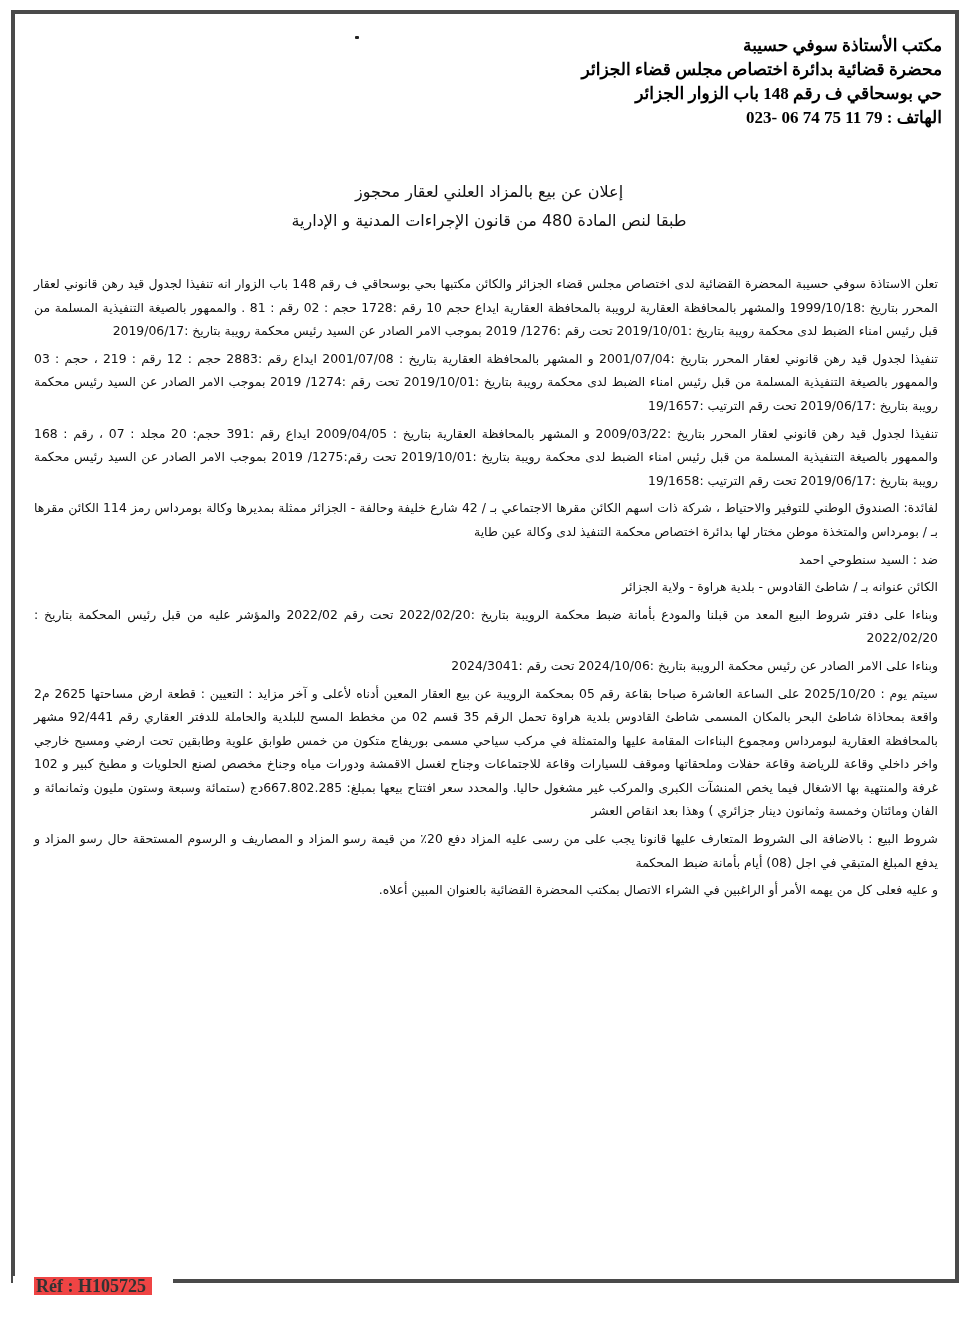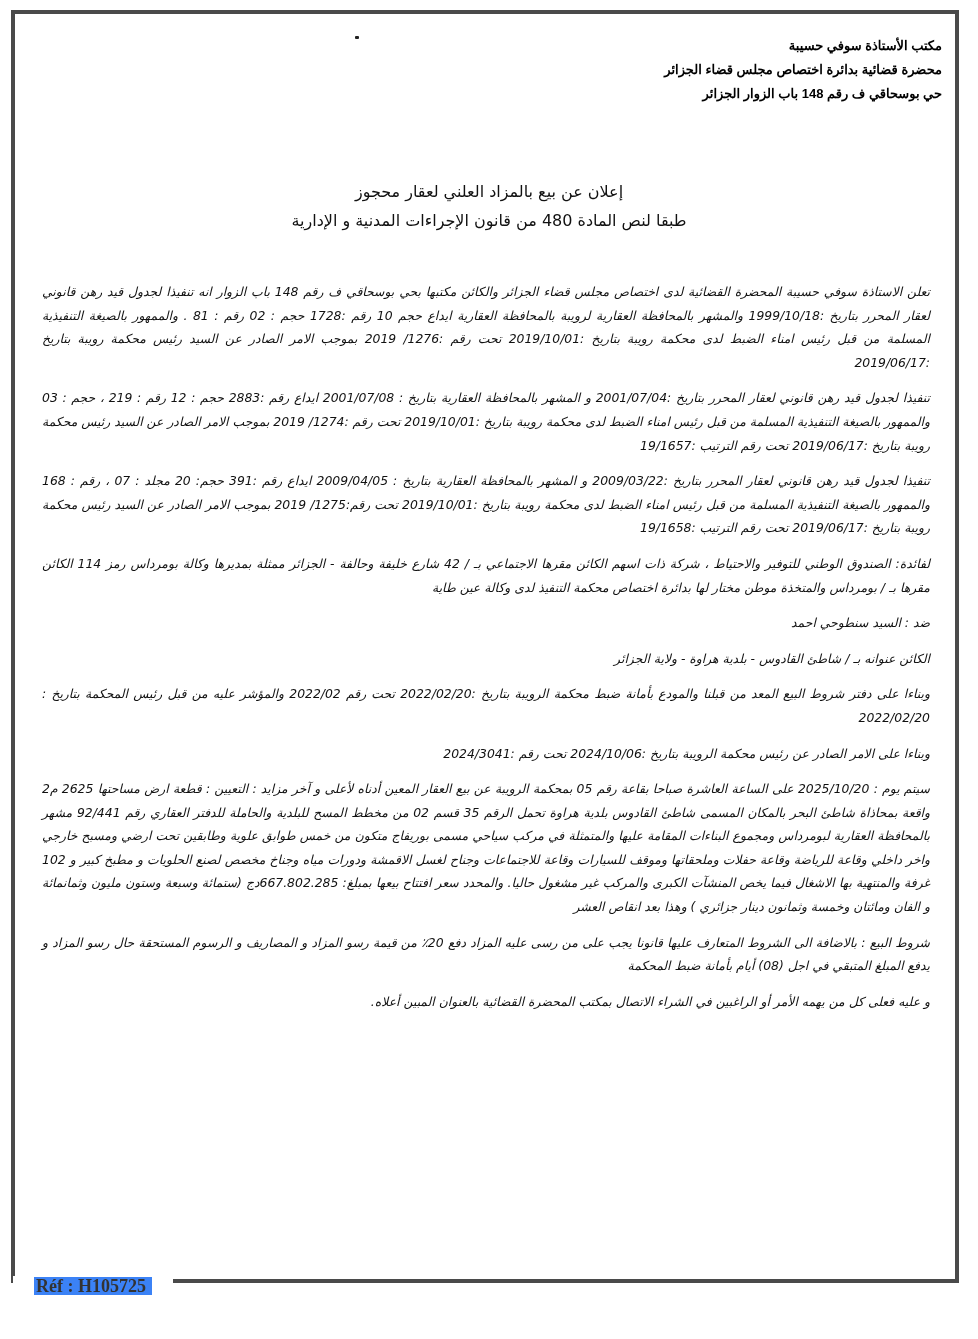--- a/index.html
+++ b/index.html
@@ -9,51 +9,52 @@
   }
   .frame {
     position: absolute; left: 11px; top: 10px; width: 948px; height: 1273px;
     border: 4px solid #4a4a4a; box-sizing: border-box;
   }
   .frame-bottom-mask {
     position: absolute; left: 13px; top: 1276px; width: 160px; height: 12px; background: #fff;
   }
   .header {
     position: absolute; right: 36px; top: 34px; direction: rtl; text-align: right;
-    font-family: Liberation Sans, sans-serif; font-weight: bold; font-size: 13px; line-height: 24px;
+    font-family: Liberation Serif, serif; font-weight: bold; font-size: 17px; line-height: 24px;
     color: #000;
   }
   .header div { white-space: nowrap; }
   .dot { position: absolute; left: 355px; top: 36px; width: 4px; height: 3px; background: #222; border-radius: 1px; }
   .title {
     position: absolute; left: 0; right: 0; top: 177px; text-align: center; direction: rtl;
     font-weight: normal; font-size: 16px; line-height: 29px;
   }
   .body-text {
     position: absolute; left: 30px; right: 36px; top: 268px; direction: rtl; text-align: justify;
     font-family: "DejaVu Sans", sans-serif; font-size: 12.4px; line-height: 23.6px; color: #111;
   }
-  .body-text p { margin: 12px; font-style: italic; }
+  .body-text p { margin: 4px; }
   .ref {
     position: absolute; left: 34px; top: 1277px; font-family: "Liberation Serif", serif;
-    font-weight: bold; font-size: 18px; color: #333; background: #3b82f6; padding: 0 6px 0 2px;
+    font-weight: bold; font-size: 18px; color: #333; background: #ef4444; padding: 0 6px 0 2px;
     line-height: 18px;
   }
 </style>
 </head>
 <body>
 
 <div class="frame"></div>
 <div class="frame-bottom-mask"></div>
 <div class="dot"></div>
 
 <div class="header">
   <div>مكتب الأستاذة سوفي حسيبة</div>
   <div>محضرة قضائية بدائرة اختصاص مجلس قضاء الجزائر</div>
   <div>حي بوسحاقي ف رقم 148 باب الزوار الجزائر</div>
+  <div>الهاتف : 79 11 75 74 06 -023</div>
 </div>
 
 <div class="title">
   <div>إعلان عن بيع بالمزاد العلني لعقار محجوز</div>
   <div>طبقا لنص المادة 480 من قانون الإجراءات المدنية و الإدارية</div>
 </div>
 
 <div class="body-text">
   <p>تعلن الاستاذة سوفي حسيبة  المحضرة القضائية لدى اختصاص مجلس قضاء الجزائر والكائن مكتبها بحي بوسحاقي ف رقم 148 باب الزوار انه  تنفيذا لجدول قيد رهن قانوني لعقار المحرر بتاريخ :1999/10/18 والمشهر بالمحافظة العقارية لرويبة بالمحافظة العقارية ايداع حجم 10 رقم :1728 حجم : 02 رقم : 81 . والممهور  بالصيغة التنفيذية المسلمة من قبل رئيس امناء الضبط لدى محكمة رويبة  بتاريخ :2019/10/01 تحت رقم :1276/ 2019 بموجب الامر الصادر عن السيد رئيس محكمة رويبة بتاريخ :2019/06/17</p>
   <p>تنفيذا  لجدول قيد رهن قانوني لعقار المحرر بتاريخ :2001/07/04 و المشهر بالمحافظة العقارية بتاريخ : 2001/07/08 ايداع رقم :2883 حجم : 12 رقم : 219 ، حجم : 03  والممهور  بالصيغة التنفيذية المسلمة من قبل رئيس امناء الضبط لدى محكمة رويبة  بتاريخ :2019/10/01 تحت رقم :1274/ 2019 بموجب الامر الصادر عن السيد رئيس محكمة رويبة بتاريخ :2019/06/17  تحت رقم الترتيب :19/1657</p>

